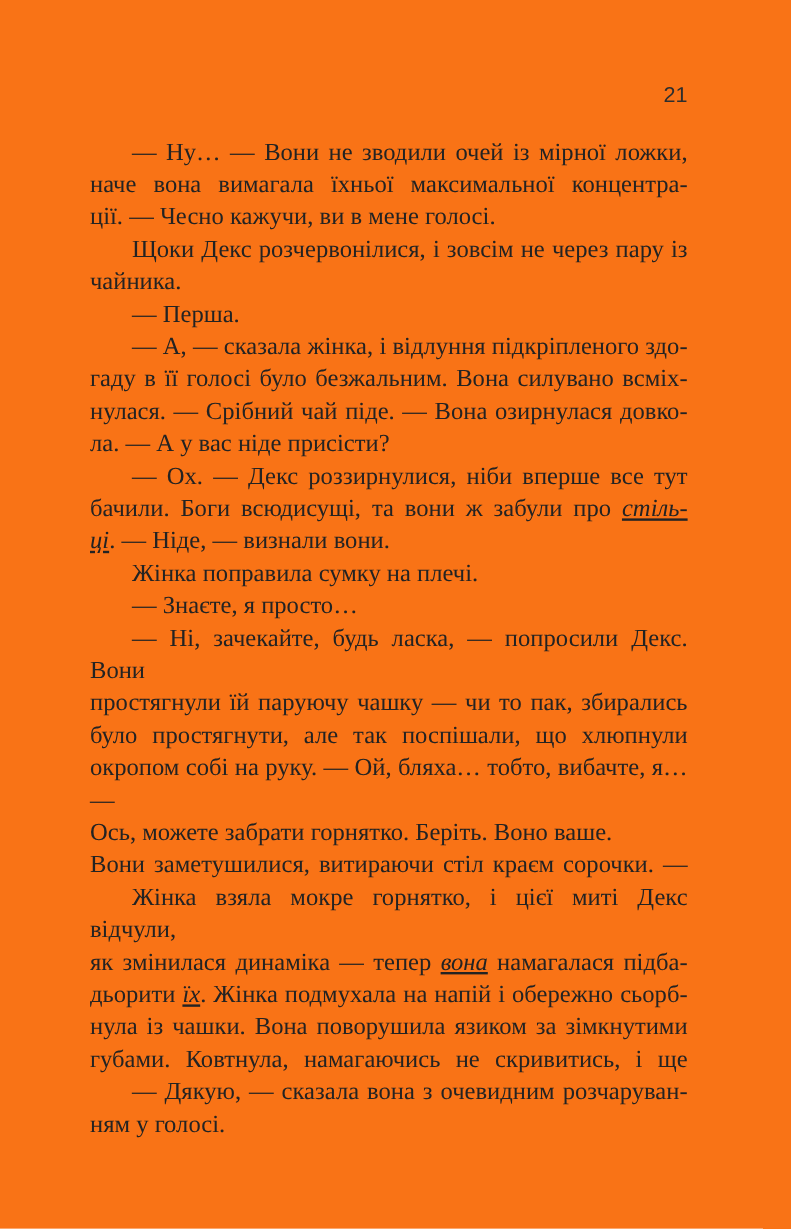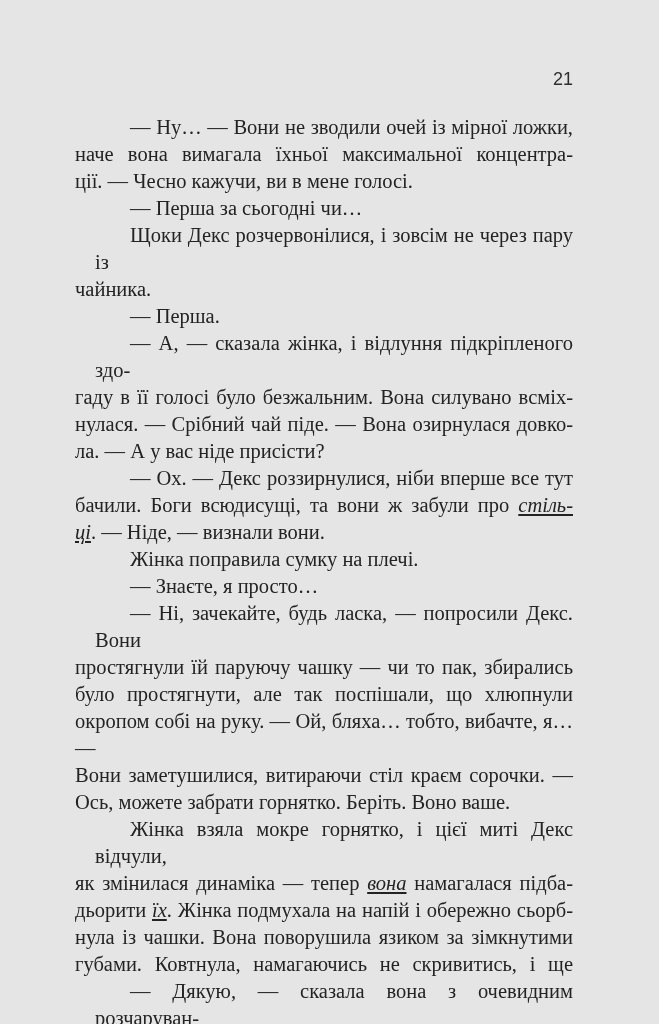--- a/index.html
+++ b/index.html
@@ -4,21 +4,21 @@
 <style>
   html, body {
     margin: 0;
     padding: 0;
     background: #ffffff;
   }
   .page {
     position: relative;
     width: 659px;
     height: 1024px;
-    background: #e5e5e5;
+    background: #f97316;
     overflow: hidden;
     font-family: "Liberation Serif", "DejaVu Serif", serif;
   }
   .page-number {
     position: absolute;
     top: 70px;
     right: 86px;
     font-family: "Liberation Sans", "DejaVu Sans", sans-serif;
     font-size: 18px;
     line-height: 18px;
@@ -40,40 +40,36 @@
   .line {
     text-align: justify;
     text-align-last: justify;
     white-space: normal;
   }
   .line.last {
     text-align-last: left;
   }
   .line.first {
     text-indent: 35px;
-    margin-left: 20px;
   }
   .line em {
     font-style: italic;
     text-decoration: underline;
   }
 </style>
 </head>
 <body>
 
 <div class="page">
   <div class="page-number">21</div>
   <div class="text-block">
       <div class="para">
         <div class="line first"><span>— Ну… — Вони не зводили очей із мірної ложки,</span></div>
         <div class="line"><span>наче вона вимагала їхньої максимальної концентра-</span></div>
         <div class="line last"><span>ції. — Чесно кажучи, ви в мене голосі.</span></div>
-      </div>
-      <div class="para">
-        <div class="line first last"><span>— Перша за сьогодні чи…</span></div>
       </div>
       <div class="para">
         <div class="line first"><span>Щоки Декс розчервонілися, і зовсім не через пару із</span></div>
         <div class="line last"><span>чайника.</span></div>
       </div>
       <div class="para">
         <div class="line first last"><span>— Перша.</span></div>
       </div>
       <div class="para">
         <div class="line first"><span>— А, — сказала жінка, і відлуння підкріпленого здо-</span></div>
@@ -90,22 +86,22 @@
         <div class="line first last"><span>Жінка поправила сумку на плечі.</span></div>
       </div>
       <div class="para">
         <div class="line first last"><span>— Знаєте, я просто…</span></div>
       </div>
       <div class="para">
         <div class="line first"><span>— Ні, зачекайте, будь ласка, — попросили Декс. Вони</span></div>
         <div class="line"><span>простягнули їй паруючу чашку — чи то пак, збирались</span></div>
         <div class="line"><span>було простягнути, але так поспішали, що хлюпнули</span></div>
         <div class="line"><span>окропом собі на руку. — Ой, бляха… тобто, вибачте, я… —</span></div>
+        <div class="line last"><span>Ось, можете забрати горнятко. Беріть. Воно ваше.</span></div>
         <div class="line"><span>Вони заметушилися, витираючи стіл краєм сорочки. —</span></div>
-        <div class="line last"><span>Ось, можете забрати горнятко. Беріть. Воно ваше.</span></div>
       </div>
       <div class="para">
         <div class="line first"><span>Жінка взяла мокре горнятко, і цієї миті Декс відчули,</span></div>
         <div class="line"><span>як змінилася динаміка — тепер </span><em>вона</em><span> намагалася підба-</span></div>
         <div class="line"><span>дьорити </span><em>їх</em><span>. Жінка подмухала на напій і обережно сьорб-</span></div>
         <div class="line"><span>нула із чашки. Вона поворушила язиком за зімкнутими</span></div>
         <div class="line"><span>губами. Ковтнула, намагаючись не скривитись, і ще</span></div>
       </div>
       <div class="para">
         <div class="line first"><span>— Дякую, — сказала вона з очевидним розчаруван-</span></div>

